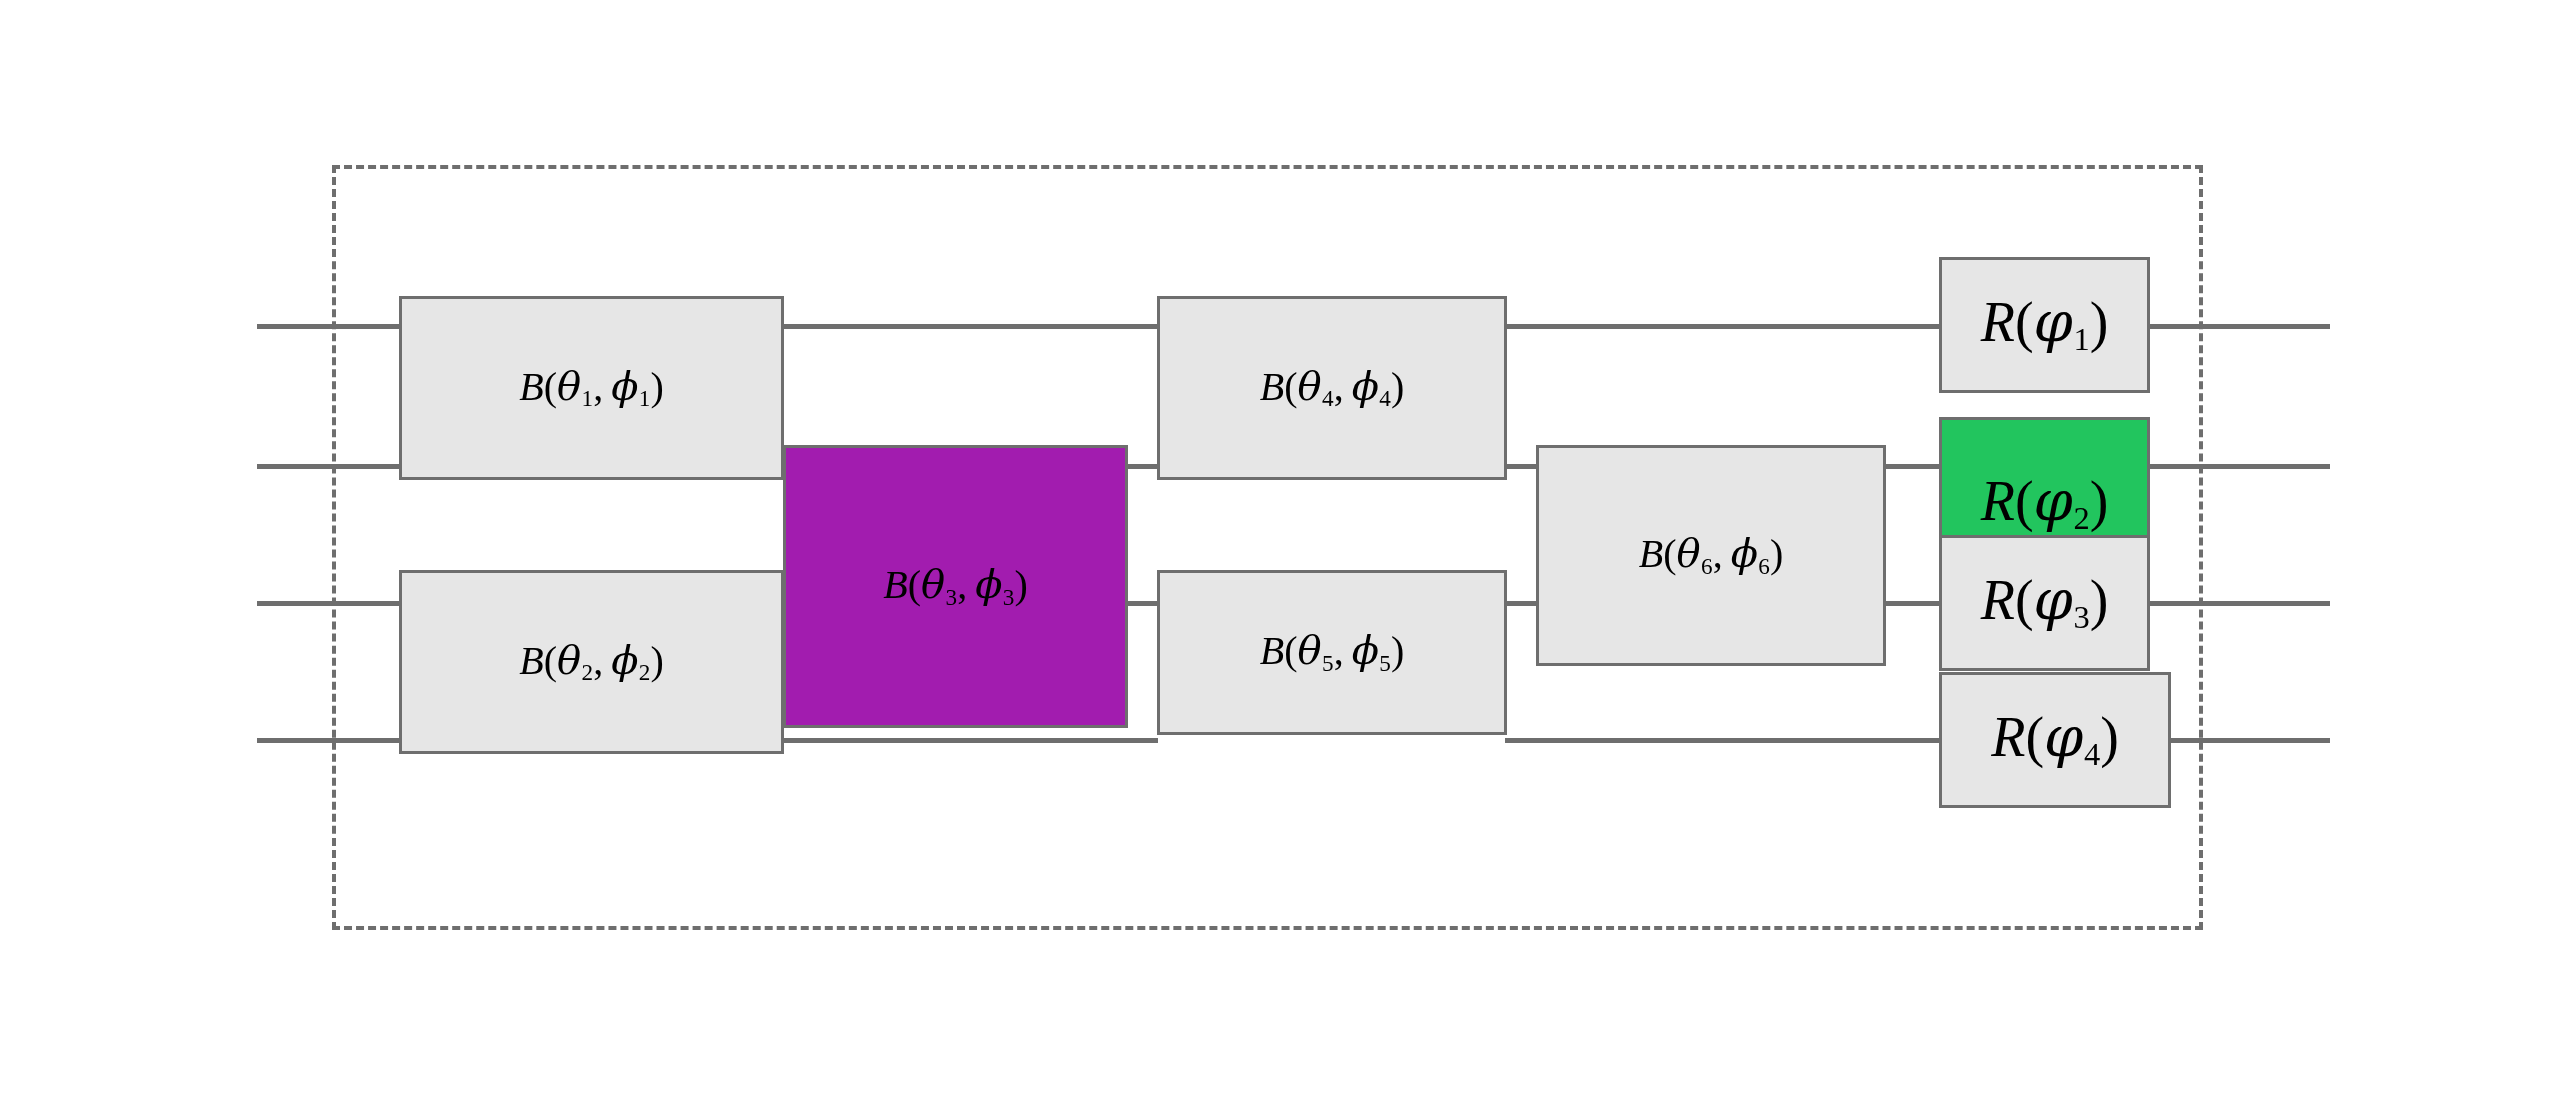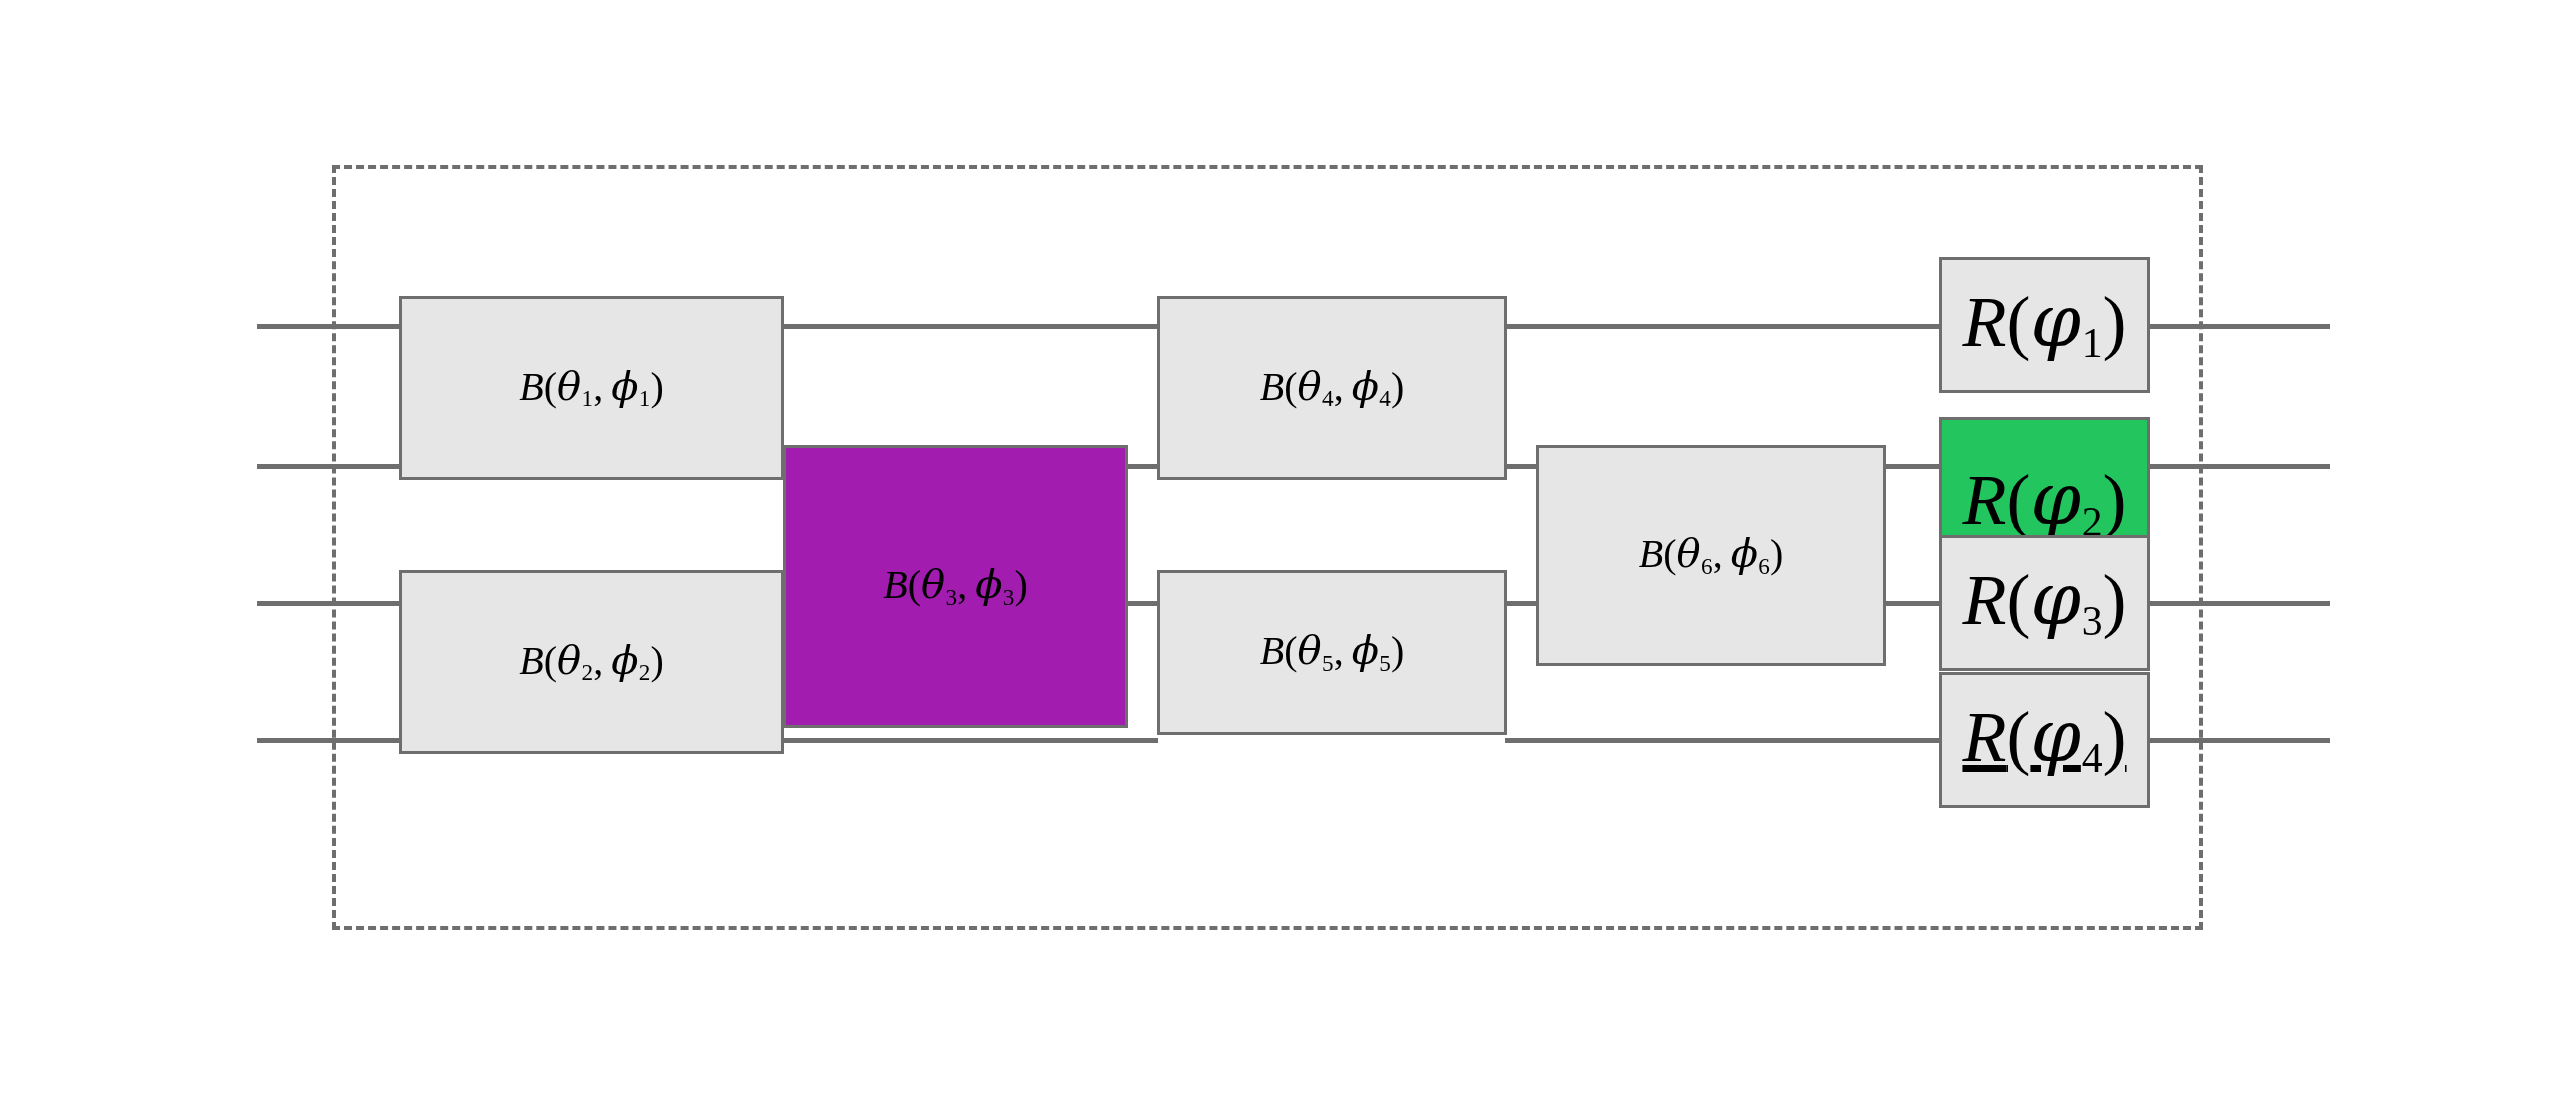--- a/index.html
+++ b/index.html
@@ -44,21 +44,21 @@
     color: #000000;
     white-space: nowrap;
   }
   .gate .lbl {
     font-family: "Liberation Serif", "DejaVu Serif", serif;
     font-style: italic;
     line-height: 1;
     display: inline-block;
   }
   .gate-b .lbl { font-size: 40px; }
-  .gate-r .lbl { font-size: 72px; }
+  .gate-r .lbl { font-size: 56px; }
 
   .lbl .fn   { font-style: italic; }
   .lbl .par  { font-style: normal; }
   .lbl .gk   { font-style: italic; font-family: "DejaVu Serif", serif; }
   .lbl .comma{ font-style: normal; }
   .lbl sub {
     font-size: 0.58em;
     font-style: normal;
     vertical-align: -0.28em;
     margin-left: 0.02em;
@@ -116,19 +116,19 @@
       </div>
       <div class="gate gate-r" style="left: 1939px; top: 257px; width: 211px; height: 136px; background: rgb(230, 230, 230); border-color: rgb(110, 110, 110); color: rgb(0, 0, 0);">
         <span class="lbl"><span class="fn">R</span><span class="par">(</span><span class="gk">φ</span><sub>1</sub><span class="par">)</span></span>
       </div>
       <div class="gate gate-r" style="left: 1939px; top: 417px; width: 211px; height: 173px; background: #22c55e; border-color: rgb(110, 110, 110); color: rgb(0, 0, 0);">
         <span class="lbl"><span class="fn">R</span><span class="par">(</span><span class="gk">φ</span><sub>2</sub><span class="par">)</span></span>
       </div>
       <div class="gate gate-r" style="left: 1939px; top: 535px; width: 211px; height: 136px; background: rgb(230, 230, 230); border-color: rgb(110, 110, 110); color: rgb(0, 0, 0);">
         <span class="lbl"><span class="fn">R</span><span class="par">(</span><span class="gk">φ</span><sub>3</sub><span class="par">)</span></span>
       </div>
-      <div class="gate gate-r" style="left: 1939px; top: 672px; width: 211px; height: 136px; background: rgb(230, 230, 230); border-color: rgb(110, 110, 110); color: rgb(0, 0, 0); text-decoration: underline;">
+      <div class="gate gate-r" style="left: 1939px; top: 672px; width: 232px; height: 136px; background: rgb(230, 230, 230); border-color: rgb(110, 110, 110); color: rgb(0, 0, 0);">
         <span class="lbl"><span class="fn">R</span><span class="par">(</span><span class="gk">φ</span><sub>4</sub><span class="par">)</span></span>
       </div>
     </div>
 
 </div>
 
 
 </body></html>

